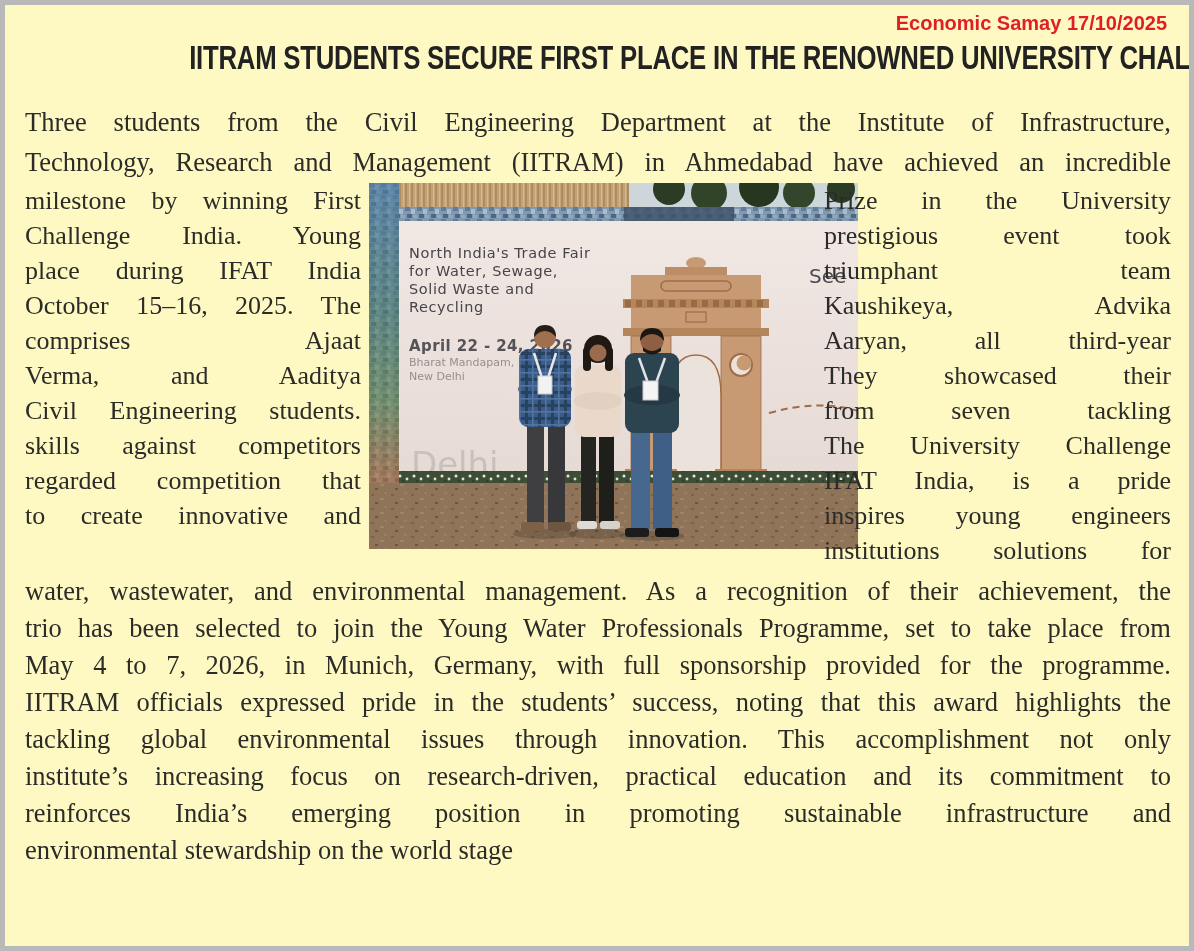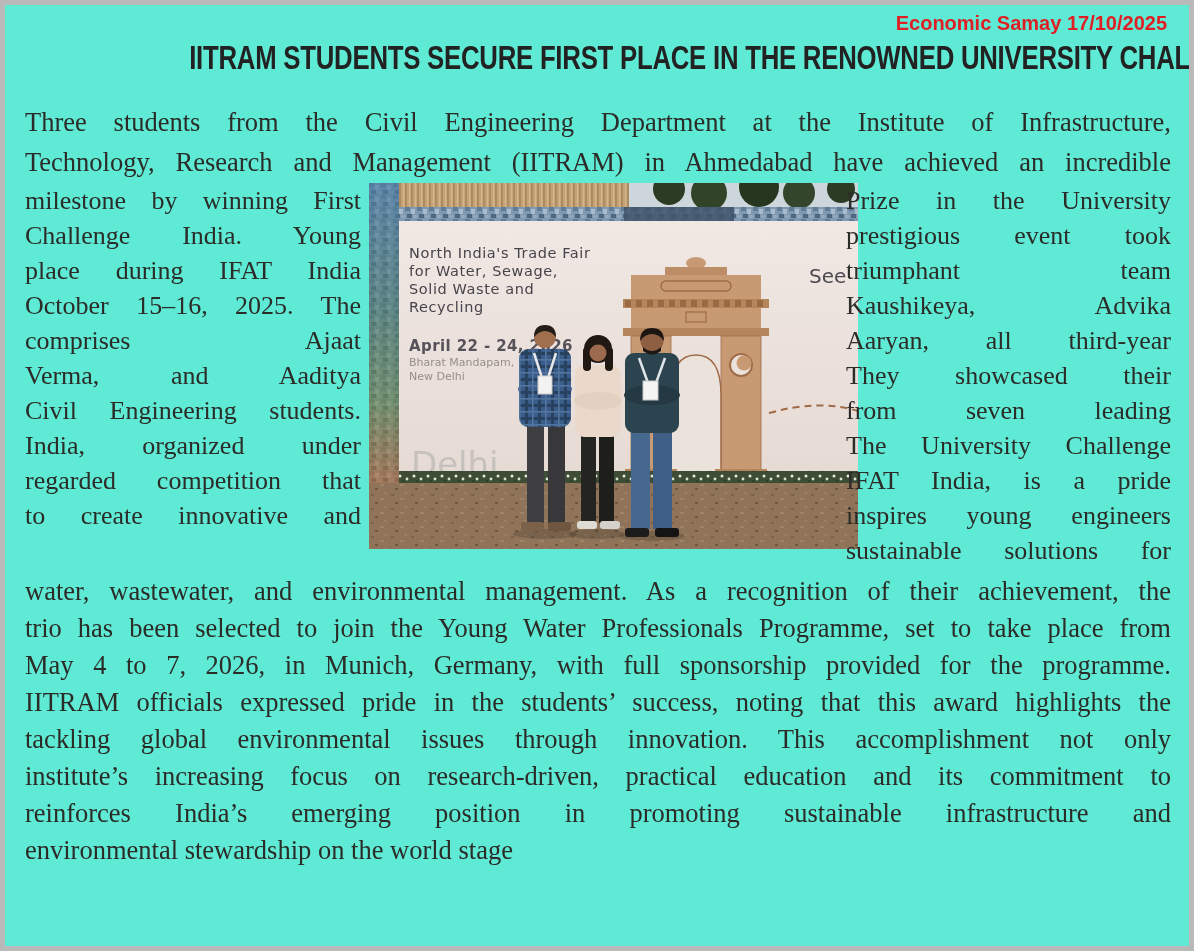--- a/index.html
+++ b/index.html
@@ -1,18 +1,18 @@
 <!DOCTYPE html>
 <html><head>
 <meta charset="utf-8">
 <style>
   html,body { margin:0; padding:0; background:#fff; }
   .frame {
     box-sizing:border-box; width:1194px; height:951px;
-    border:5px solid #b9b9b9; background:#5eead4;
+    border:5px solid #b9b9b9; background:#fef9c3;
     padding:6px 18px 0 20px;
     font-family:"Liberation Serif", serif; color:#2b2b28;
     overflow:hidden;
   }
   .masthead {
     font-family:"Liberation Sans", sans-serif; font-weight:bold;
     font-size:20px; line-height:24px; height:24px;
     text-align:right; padding-right:4px; color:#e01f25;
   }
   .headline-wrap { text-align:center; height:46px; margin-top:1px; overflow:visible; }
@@ -22,21 +22,21 @@
     font-size:33px; line-height:44px; color:#222;
     transform:scaleX(0.78); transform-origin:center; letter-spacing:-0.3px;
   }
   .intro { margin-top:20px; }
   .par-line {
     font-size:26.5px; line-height:40px; height:40px; overflow:hidden;
     text-align:justify; text-align-last:justify;
   }
   .wrap-row { display:flex; margin-top:1px; }
   .col-left  { width:336px; }
-  .col-right { flex:1;margin-left:22px; }
+  .col-right { flex:1; }
   .photo-box { width:443px; margin:0 12px 0 8px; }
   .col-line {
     font-size:26px; line-height:35px; height:35px; overflow:hidden;
     text-align:justify; text-align-last:justify;
   }
   .outro { margin-top:5px; }
   .outro .par-line { line-height:37px; height:37px; }
   .par-line.last { text-align-last:left; }
   svg text { user-select:none; }
 </style>
@@ -59,21 +59,21 @@
   <div class="wrap-row">
 
     <div class="col-left">
       <div class="col-line">milestone by winning First</div>
       <div class="col-line">Challenge India. Young</div>
       <div class="col-line">place during IFAT India</div>
       <div class="col-line">October 15–16, 2025. The</div>
       <div class="col-line">comprises Ajaat</div>
       <div class="col-line">Verma, and Aaditya</div>
       <div class="col-line">Civil Engineering students.</div>
-      <div class="col-line">India, organized under</div>
+      <div class="col-line">skills against competitors</div>
       <div class="col-line">regarded competition that</div>
       <div class="col-line">to create innovative and</div>
     </div>
 
     <div class="photo-box">
       <svg width="489" height="366" viewBox="0 0 489 366" xmlns="http://www.w3.org/2000/svg">
         <defs>
           <pattern id="pWall" width="6" height="24" patternUnits="userSpaceOnUse">
             <rect width="6" height="24" fill="#c3a277"></rect>
             <rect width="2" height="24" fill="#ae8c60"></rect>
@@ -223,25 +223,25 @@
       </svg>
     </div>
 
     <div class="col-right">
       <div class="col-line">Prize in the University</div>
       <div class="col-line">prestigious event took</div>
       <div class="col-line">triumphant team</div>
       <div class="col-line">Kaushikeya, Advika</div>
       <div class="col-line">Aaryan, all third-year</div>
       <div class="col-line">They showcased their</div>
-      <div class="col-line">from seven leading</div>
+      <div class="col-line">from seven tackling</div>
       <div class="col-line">The University Challenge</div>
       <div class="col-line">IFAT India, is a pride</div>
       <div class="col-line">inspires young engineers</div>
-      <div class="col-line">sustainable solutions for</div>
+      <div class="col-line">institutions solutions for</div>
     </div>
 
   </div>
 
   <div class="outro">
     <div class="par-line">water, wastewater, and environmental management. As a recognition of their achievement, the</div>
     <div class="par-line">trio has been selected to join the Young Water Professionals Programme, set to take place from</div>
     <div class="par-line">May 4 to 7, 2026, in Munich, Germany, with full sponsorship provided for the programme.</div>
     <div class="par-line">IITRAM officials expressed pride in the students’ success, noting that this award highlights the</div>
     <div class="par-line">tackling global environmental issues through innovation. This accomplishment not only</div>

